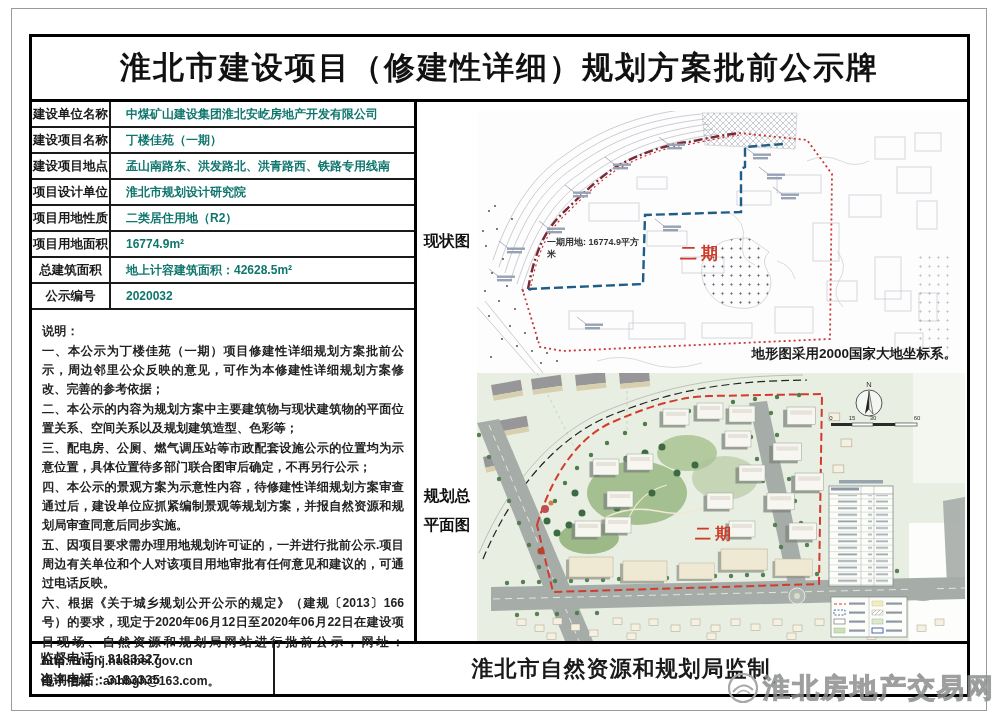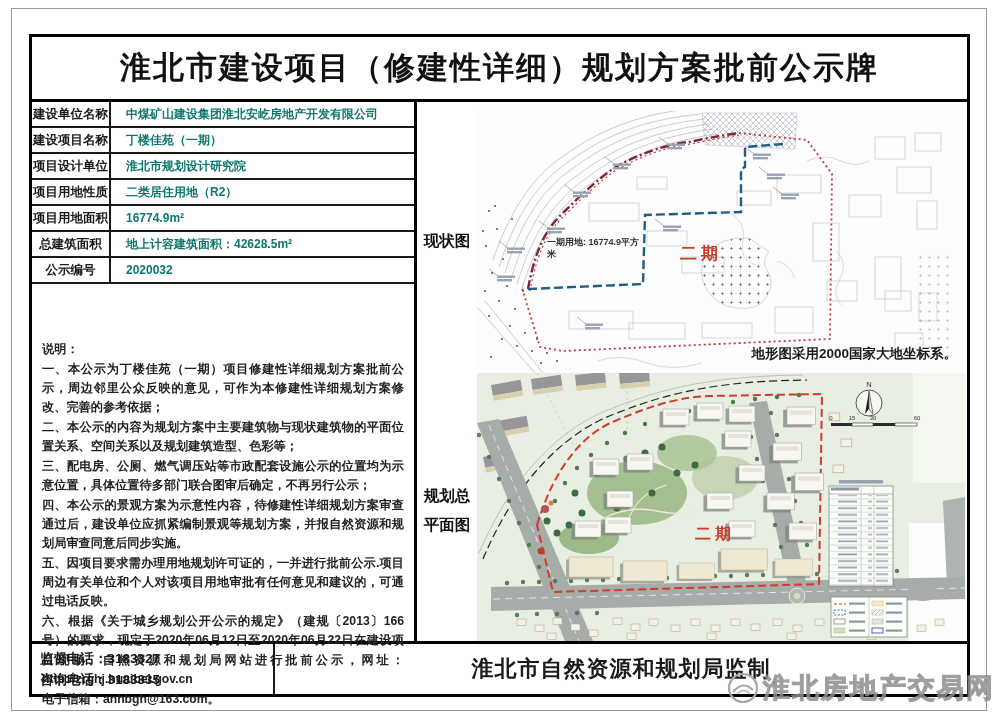--- a/index.html
+++ b/index.html
@@ -5,21 +5,21 @@
   html,body{margin:0;padding:0;background:#fff;}
   .page{position:relative;width:1000px;height:721px;background:#fff;overflow:hidden;
         font-family:"Liberation Sans","DejaVu Sans",sans-serif;color:#1a1a1a;}
   .frame-outer{position:absolute;left:11px;top:8px;width:976px;height:703px;
         border:1px solid #9a9a9a;box-sizing:border-box;}
   .board{position:absolute;left:29px;top:34px;width:941px;height:663px;
         border:3px solid #000;box-sizing:border-box;background:#fff;}
   .title-row{height:62px;border-bottom:3px solid #000;display:flex;align-items:center;
         justify-content:center;font-size:31px;font-weight:700;letter-spacing:2px;color:#111;}
   .content{display:flex;height:539px;box-sizing:border-box;}
-  .left-col{width:385px;border-right:3px solid #000;box-sizing:border-box;display:flex;flex-direction:column;gap:44px;}
+  .left-col{width:385px;border-right:3px solid #000;box-sizing:border-box;display:flex;flex-direction:column;}
   .irow{display:flex;border-bottom:2px solid #1a1a1a;height:26px;box-sizing:border-box;align-items:center;}
   .ilabel{width:79px;align-self:stretch;display:flex;align-items:center;justify-content:center;
         border-right:2px solid #1a1a1a;font-size:12.5px;font-weight:700;box-sizing:border-box;text-align:center;}
   .ival{flex:1;padding-left:15px;font-size:12px;font-weight:700;color:#0f766e;white-space:nowrap;}
   .notes{flex:1;padding:12px 10px 0 10px;font-size:12.2px;font-weight:700;line-height:1.56;color:#222;}
   .notes p{margin:0 0 1px 0;text-align:justify;}
   .right-col{flex:1;position:relative;overflow:hidden;}
   .map-sec{display:flex;}
   .map-label{width:60px;display:flex;flex-direction:column;align-items:center;justify-content:center;
         font-size:15.5px;font-weight:700;gap:8px;color:#111;margin-top:8px;}
@@ -53,20 +53,24 @@
 
       <div class="left-col">
         <div>
           <div class="irow">
             <div class="ilabel">建设单位名称</div>
             <div class="ival">中煤矿山建设集团淮北安屹房地产开发有限公司</div>
           </div>
           <div class="irow">
             <div class="ilabel">建设项目名称</div>
             <div class="ival">丁楼佳苑（一期）</div>
+          </div>
+          <div class="irow">
+            <div class="ilabel">建设项目地点</div>
+            <div class="ival">孟山南路东、洪发路北、洪青路西、铁路专用线南</div>
           </div>
           <div class="irow">
             <div class="ilabel">项目设计单位</div>
             <div class="ival">淮北市规划设计研究院</div>
           </div>
           <div class="irow">
             <div class="ilabel">项目用地性质</div>
             <div class="ival">二类居住用地（R2）</div>
           </div>
           <div class="irow">

